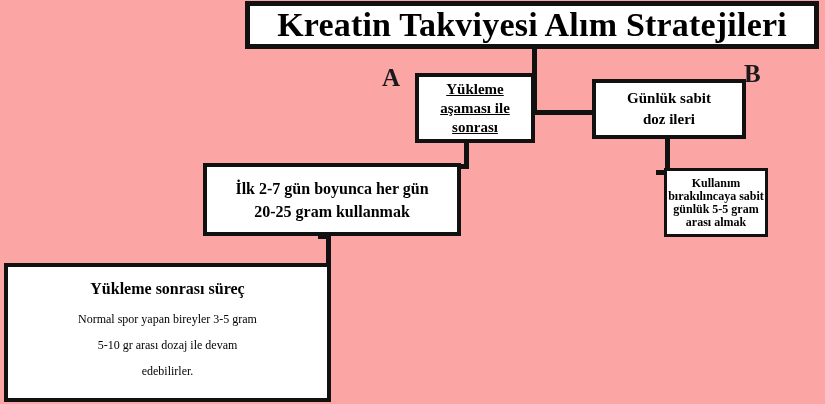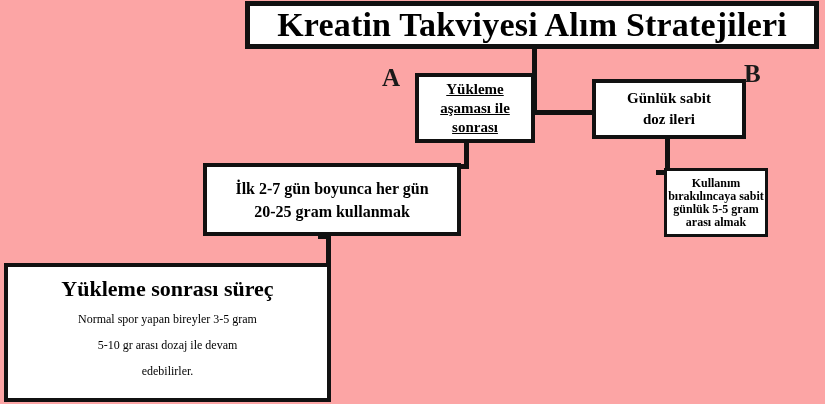--- a/index.html
+++ b/index.html
@@ -109,21 +109,21 @@
   
   #box-after-loading {
     left: 4px;
     top: 263px;
     width: 327px;
     height: 139px;
     justify-content: flex-start;
     padding-top: 6px;
   }
   #box-after-loading .heading {
-    font-size: 22px;
+    font-size: 16px;
     font-weight: bold;
     line-height: 31px;
     margin-bottom: 2px;
   }
   #box-after-loading .body {
     font-size: 12px;
     font-weight: normal;
     line-height: 26px;
   }
 

